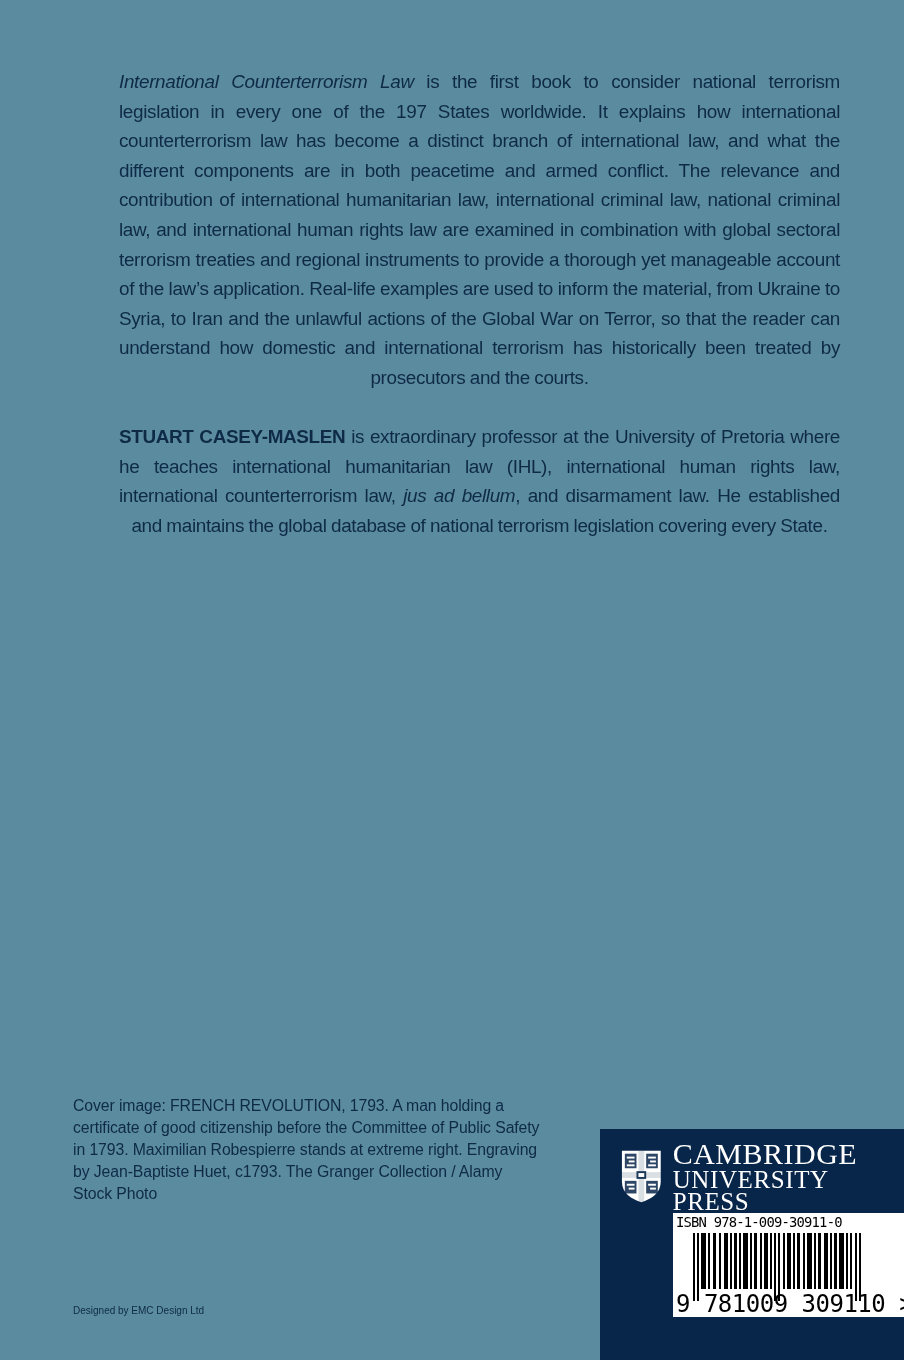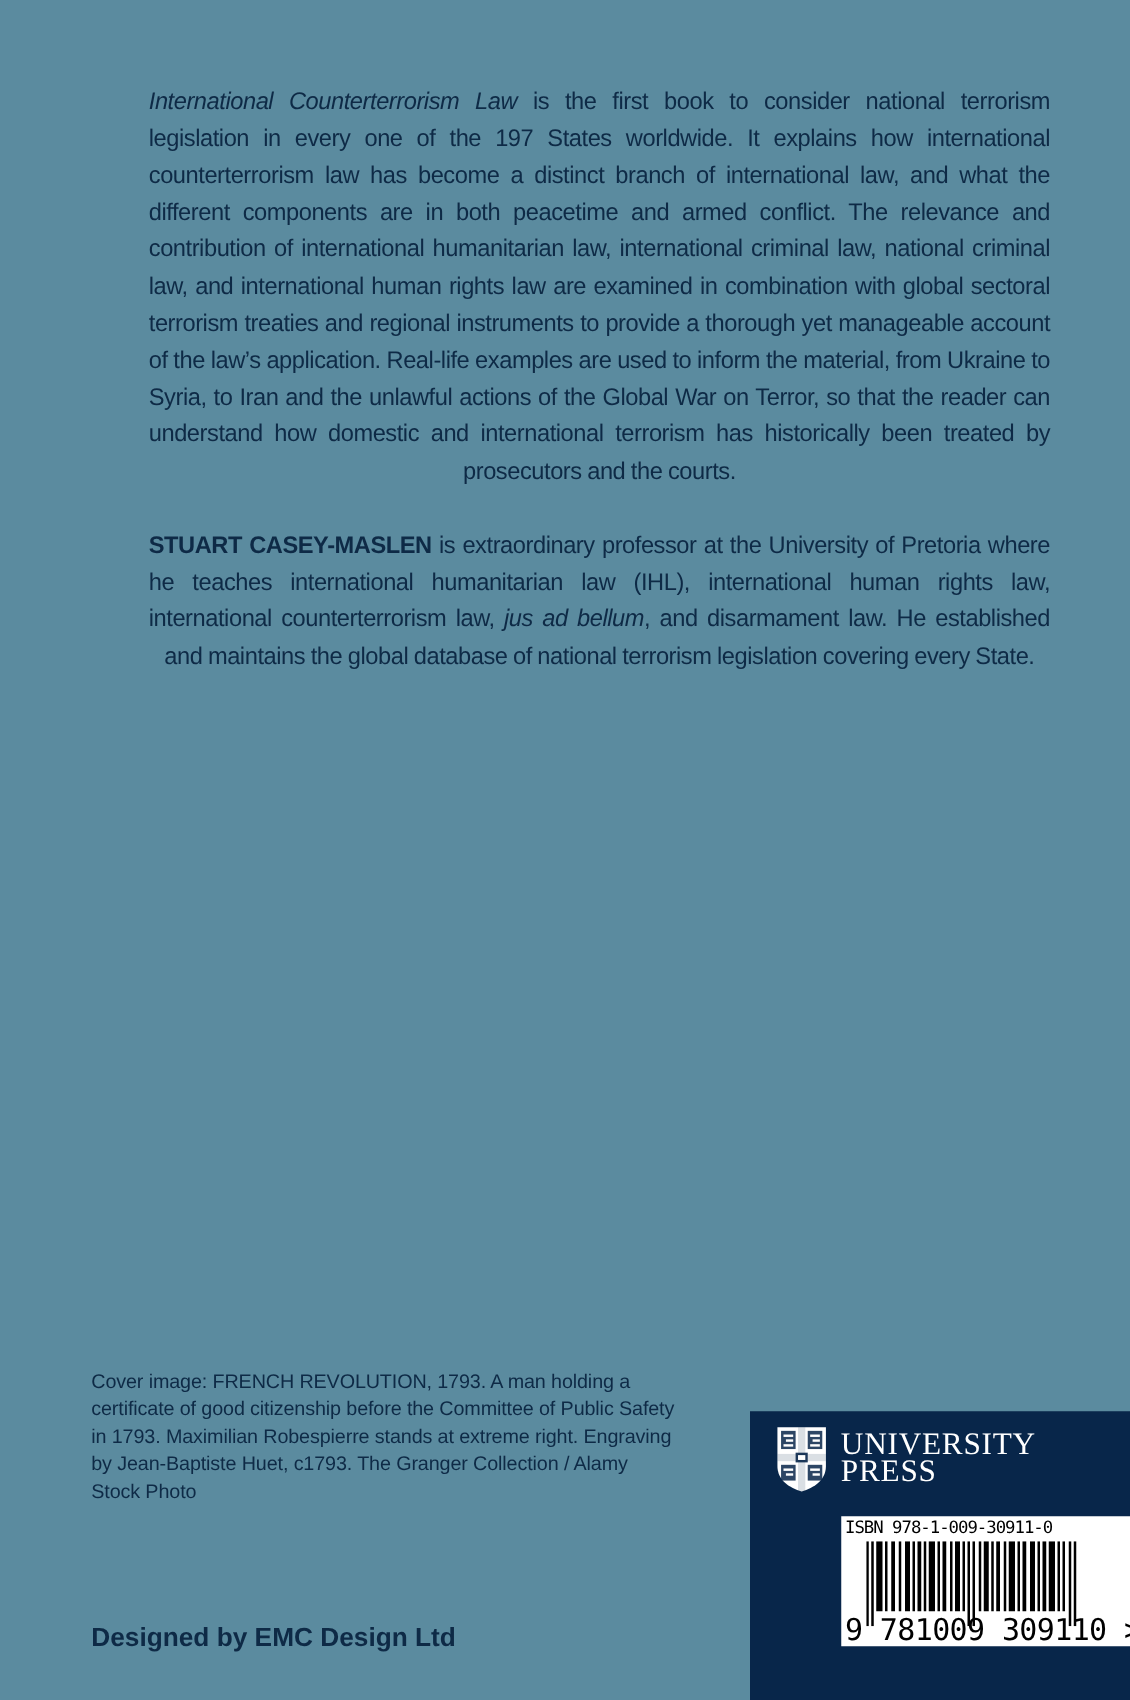--- a/index.html
+++ b/index.html
@@ -22,21 +22,21 @@
   .blurb p { margin: 0; }
   .blurb p + p { margin-top: 29.6px; }
   .blurb i { font-style: italic; }
   .blurb b { font-weight: bold; }
   .credit {
     position: absolute; left: 73px; top: 1095px; width: 470px;
     font-size: 15.8px; line-height: 22px; letter-spacing: -0.1px;
   }
   .designer {
     position: absolute; left: 73px; top: 1300px;
-    font-size: 21px; line-height: 22px; font-weight: bold;
+    font-size: 10px; line-height: 22px;
   }
   .panel {
     position: absolute; left: 600px; top: 1129px; width: 304px; height: 231px;
     background: #08264a;
   }
   .logo {
     position: absolute; left: 20px; top: 10px; display: flex; align-items: center;
   }
   .shield { width: 44px; height: 56px; }
   .wordmark { margin-left: 10px; color: #ffffff; font-family: "Liberation Serif", serif; }
@@ -90,20 +90,21 @@
           <rect x="31" y="12" width="6" height="2"></rect>
           <rect x="29" y="16" width="8" height="2"></rect>
         <rect x="7" y="36" width="8" height="2"></rect>
           <rect x="9" y="40" width="6" height="2"></rect>
         <rect x="29" y="36" width="8" height="2"></rect>
           <rect x="31" y="40" width="6" height="2"></rect>
         <rect x="19" y="25" width="6" height="4"></rect>
       </g>
     </svg>
     <div class="wordmark">
+      <div class="l1">CAMBRIDGE</div>
       <div class="l2">UNIVERSITY PRESS</div>
     </div>
   </div>
 
   <div class="barcode-box">
     <div class="isbn-text">ISBN 978-1-009-30911-0</div>
     <svg class="bars" viewBox="0 0 170 68" preserveAspectRatio="none">
       <g fill="#000">
         <rect x="0" y="0" width="2" height="68"></rect>
           <rect x="4" y="0" width="2" height="68"></rect>

